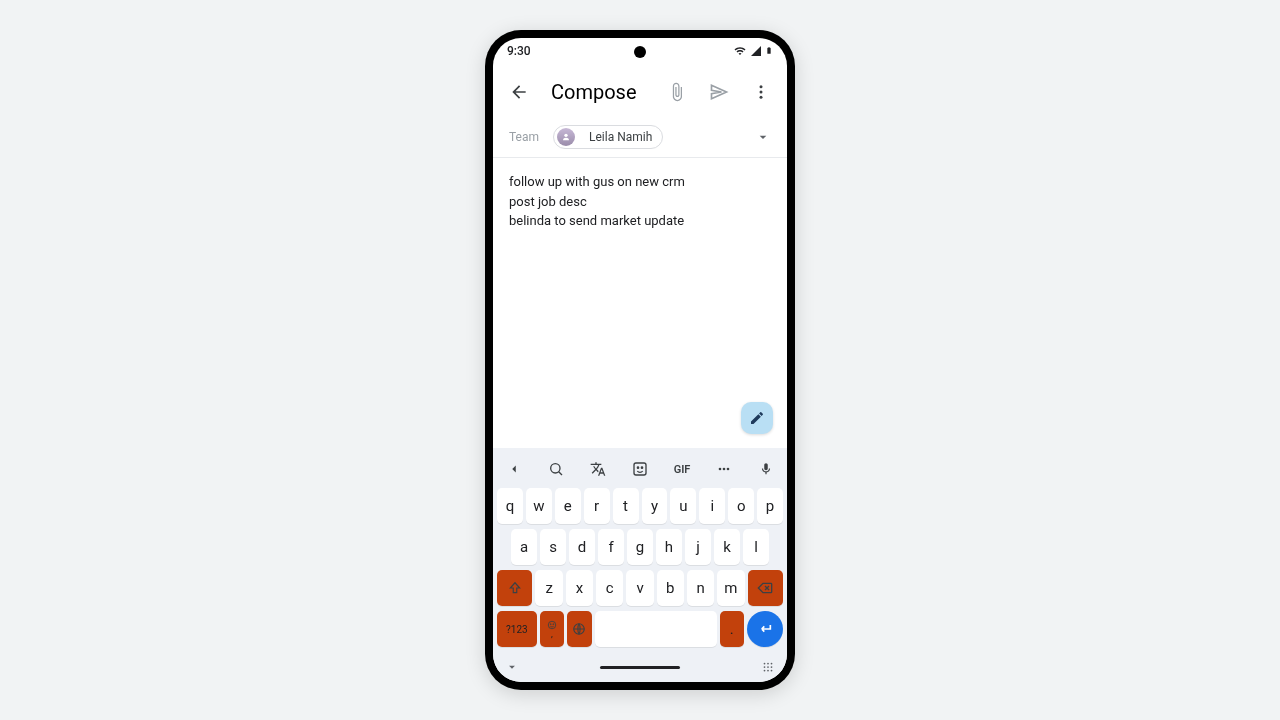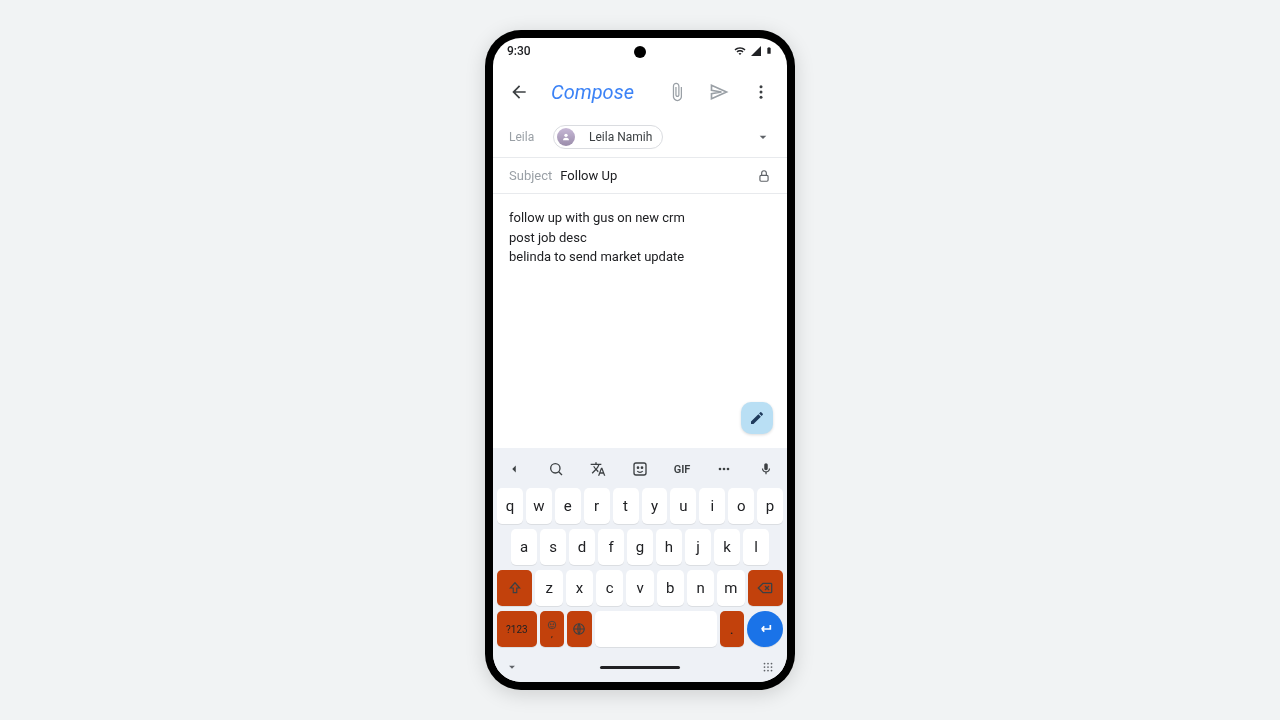--- a/index.html
+++ b/index.html
@@ -57,24 +57,23 @@
   .app-bar {
     height: 48px;
     display: flex;
     align-items: center;
     padding: 0 10px;
     gap: 10px;
   }
   .app-bar .title {
     font-size: 20px;
     font-weight: 400;
-    color: #3b82f6;
+    color: #000000;
     flex: 1;
     margin-left: 6px;
-    font-style: italic;
   }
   .icon-btn {
     width: 32px;
     height: 32px;
     display: flex;
     align-items: center;
     justify-content: center;
     color: #5f6368;
     border-radius: 50%;
   }
@@ -226,48 +225,38 @@
         <svg width="18" height="18" viewBox="0 0 24 24" fill="#3c4043">
             <circle cx="12" cy="5" r="2"></circle>
             <circle cx="12" cy="12" r="2"></circle>
             <circle cx="12" cy="19" r="2"></circle>
           </svg>
       </div>
     </div>
 
     <div class="fields">
       <div class="field-row">
-        <span class="field-label">Leila</span>
+        <span class="field-label">Team</span>
         <div class="chip">
           <div class="avatar" style="background:linear-gradient(#c7b8d6,#9a8caa);">
             <svg width="10" height="10" viewBox="0 0 24 24" fill="#fff">
                 <circle cx="12" cy="8" r="4"></circle>
                 <path d="M12 14c-4 0-7 2-7 5v1h14v-1c0-3-3-5-7-5z"></path>
               </svg>
           </div>
           <span>Leila Namih</span>
         </div>
         <span class="expand-icon">
           <svg width="16" height="16" viewBox="0 0 24 24" fill="#5f6368">
               <path d="M7 10l5 5 5-5z"></path>
             </svg>
         </span>
       </div>
 
 
-      <div class="subject-row">
-        <span class="subject-label">Subject</span>
-        <span class="subject-val">Follow Up</span>
-        <span class="expand-icon">
-          <svg width="14" height="14" viewBox="0 0 24 24" fill="none" stroke="#5f6368" stroke-width="2">
-              <rect x="5" y="11" width="14" height="10" rx="2"></rect>
-              <path d="M8 11V7a4 4 0 0 1 8 0v4"></path>
-            </svg>
-        </span>
-      </div>
     </div>
 
     <div class="body-area">
       <div>follow up with gus on new crm</div>
       <div>post job desc</div>
       <div>belinda to send market update</div>
       <div class="fab">
         <svg width="16" height="16" viewBox="0 0 24 24" fill="#1f3b5c">
             <path d="M3 17.25V21h3.75L17.81 9.94l-3.75-3.75L3 17.25zM20.71 7.04c.39-.39.39-1.02 0-1.41l-2.34-2.34c-.39-.39-1.02-.39-1.41 0l-1.83 1.83 3.75 3.75 1.83-1.83z"></path>
           </svg>

